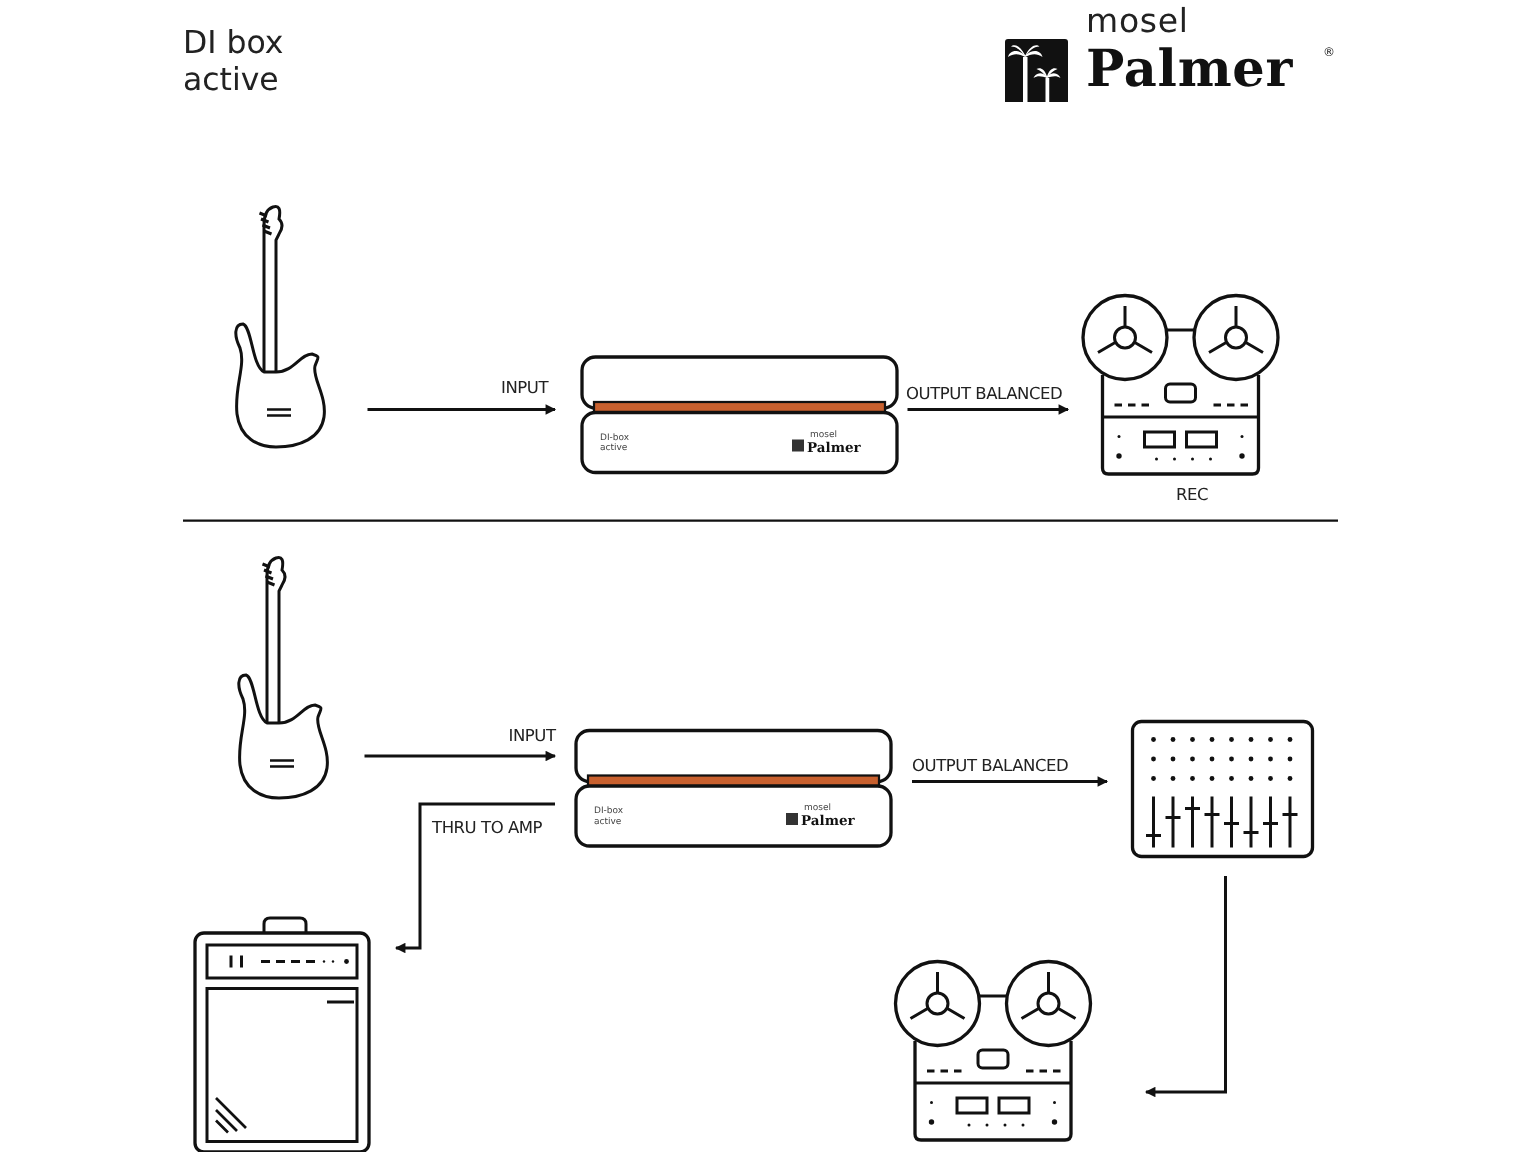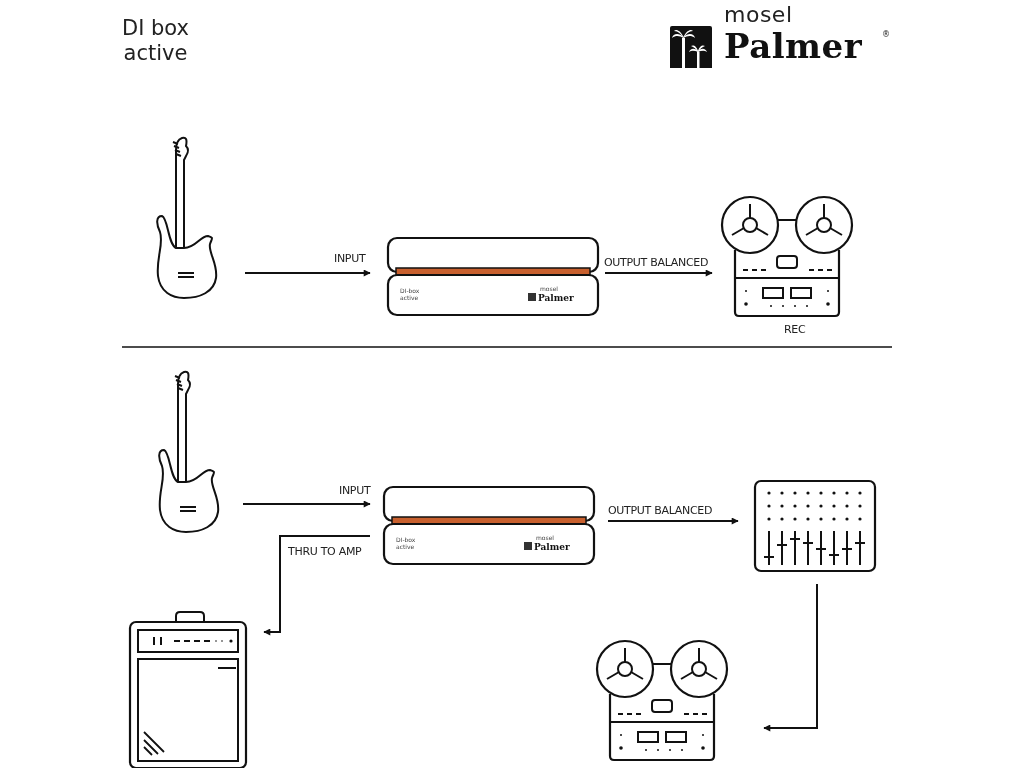--- a/index.html
+++ b/index.html
@@ -1,17 +1,17 @@
 <!DOCTYPE html>
 <html><head>
 <meta charset="utf-8">
 <style>
   html, body { margin: 0; padding: 0; background: #ffffff; }
   body { width: 1024px; height: 768px; position: relative; overflow: hidden; font-family: "DejaVu Sans", sans-serif; color: #1a1a1a; }
-  .title { position: absolute; left: 122px; top: 16px; font-size: 21px; line-height: 25px; font-family: "DejaVu Sans", sans-serif; font-weight: normal; color: #222; text-align: center; }
+  .title { position: absolute; left: 122px; top: 16px; font-size: 21px; line-height: 25px; font-family: "DejaVu Sans", sans-serif; font-weight: normal; color: #222; }
   .logo { position: absolute; left: 668px; top: 2px; width: 230px; height: 70px; }
   .logo .mosel { position: absolute; left: 56px; top: 0px; font-size: 22px; font-family: "DejaVu Sans", sans-serif; color: #222; letter-spacing: 0.5px; }
   .logo .palmer { position: absolute; left: 56px; top: 24px; font-size: 34px; font-weight: bold; font-family: "DejaVu Serif", serif; color: #111; letter-spacing: 0.5px; }
   .logo .reg { position: absolute; left: 214px; top: 28px; font-size: 8px; }
   .logo .palm-box { position: absolute; left: 0; top: 22px; width: 46px; height: 46px; }
   svg.diagram { position: absolute; left: 0; top: 0; }
   .lbl { font-family: "DejaVu Sans", sans-serif; font-size: 11px; fill: #222; letter-spacing: -0.3px; }
   .tiny { font-family: "DejaVu Sans", sans-serif; font-size: 6px; fill: #444; }
 </style>
 </head>

